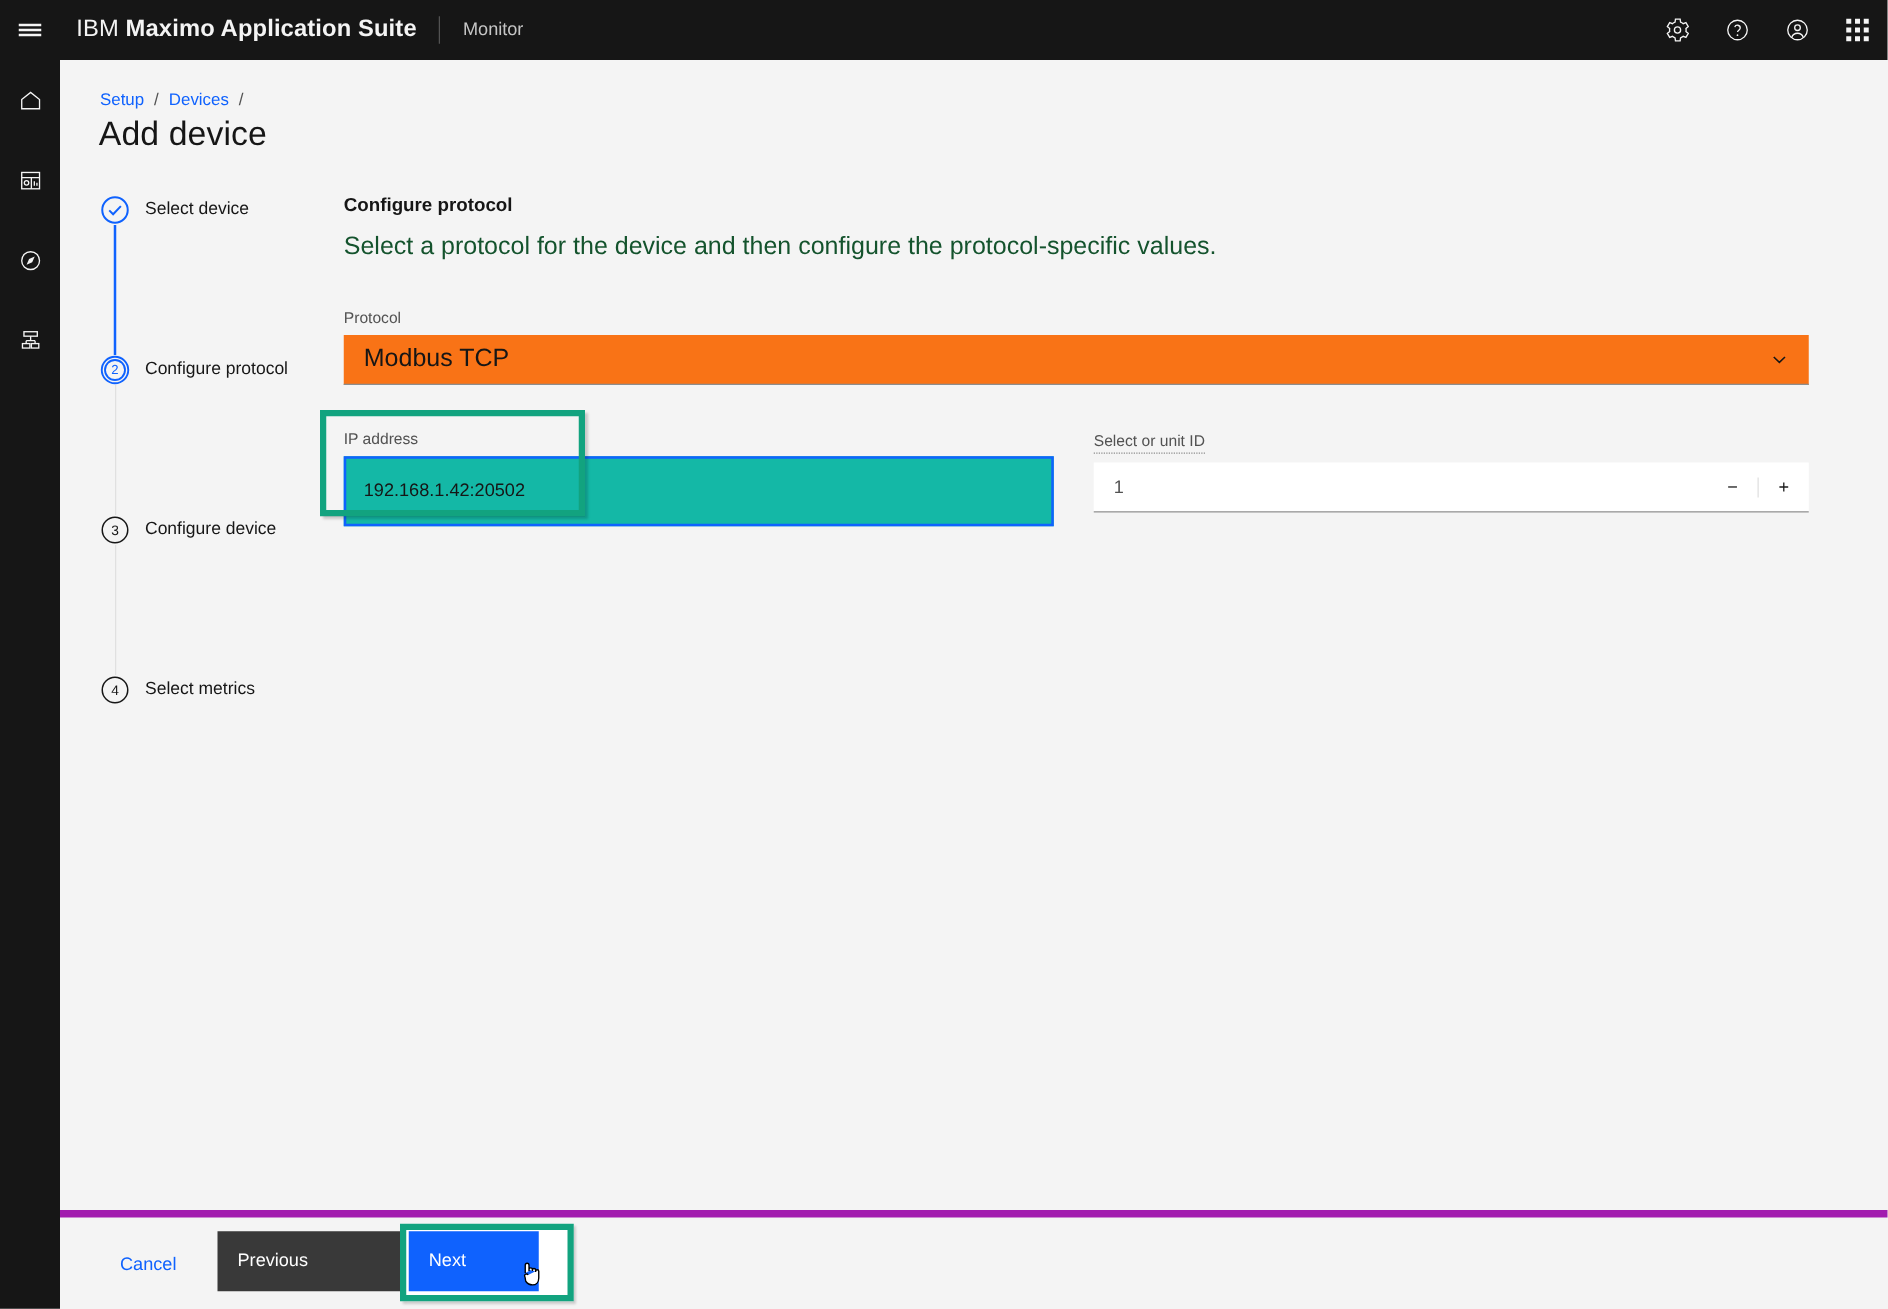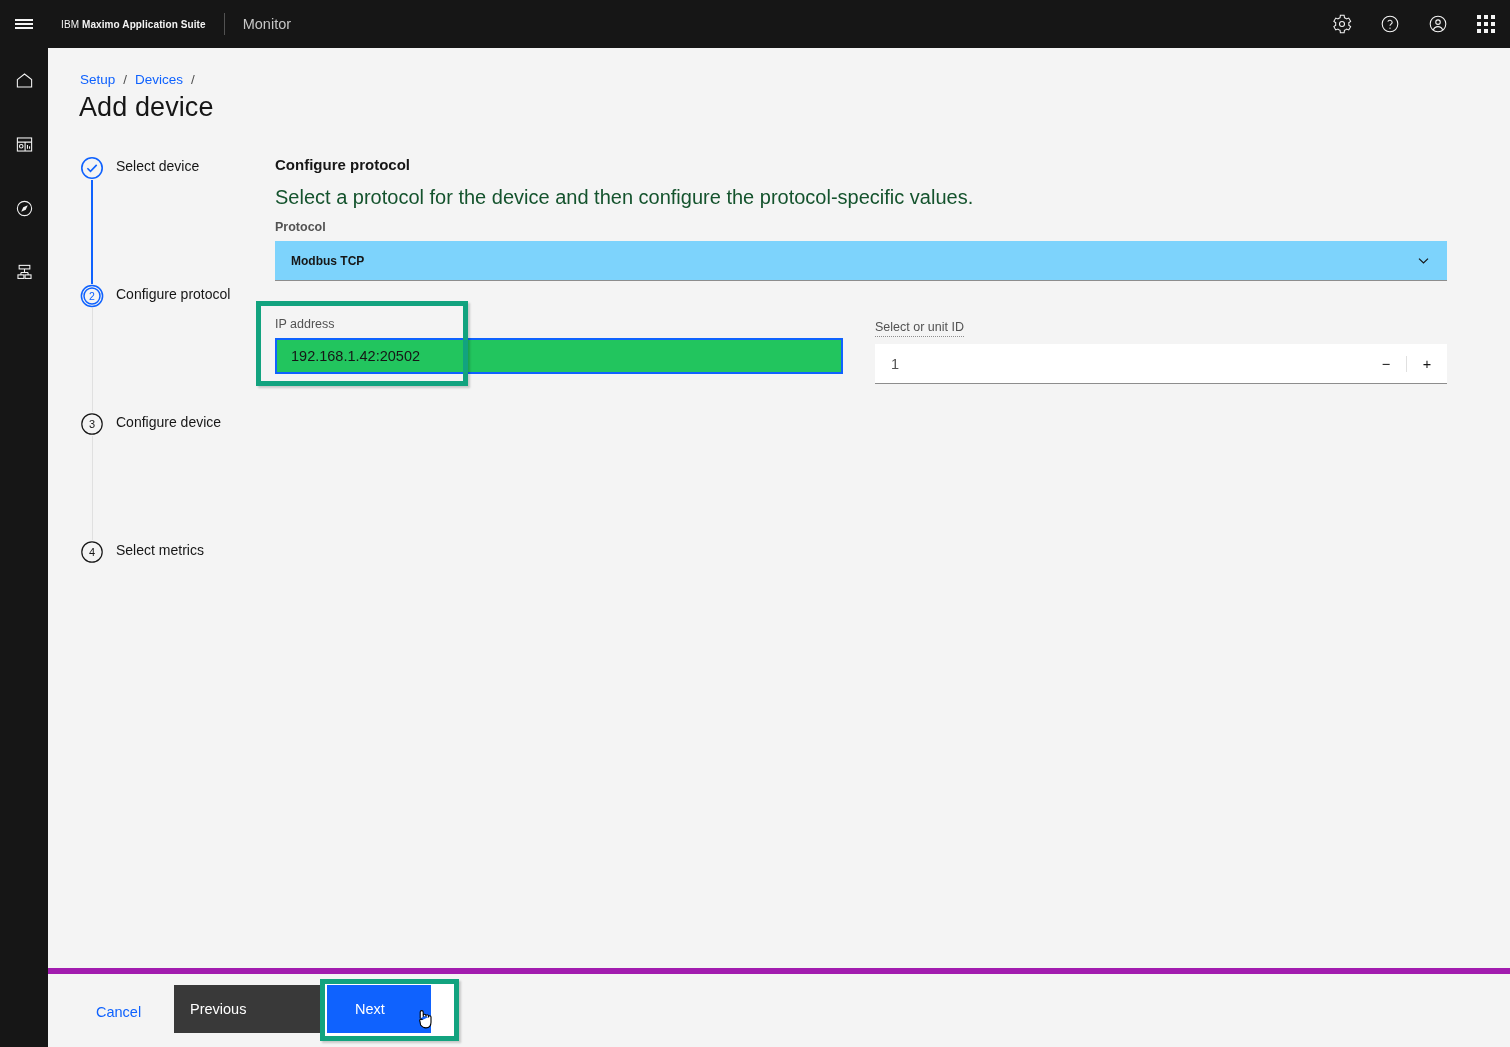--- a/index.html
+++ b/index.html
@@ -19,21 +19,21 @@
     display: flex; align-items: center;
     z-index: 30;
   }
   #hamburger {
     width: 48px; height: 48px;
     display: flex; align-items: center; justify-content: center;
     cursor: pointer;
   }
   #hamburger span { display:block; width:18px; height:1.6px; background:#f4f4f4; margin:2.3px 0; }
   .brand {
-    color: #f4f4f4; font-size: 10px; letter-spacing: .1px;
+    color: #f4f4f4; font-size: 19px; letter-spacing: .1px;
     margin-left: 13px; white-space: nowrap;
   }
   .brand .ibm { font-weight: 400; }
   .brand .mas { font-weight: 700; }
   .hdr-divider {
     width: 1px; height: 22px; background: #525252; margin: 0 18px;
   }
   .hdr-app { color: #c6c6c6; font-size: 14.5px; font-weight: 400; }
   #hdr-actions { margin-left: auto; display: flex; height: 48px; }
   .hdr-btn {
@@ -119,45 +119,45 @@
   .field-label {
     font-size: 12.5px; color: #525252; margin-bottom: 7px;
   }
   .field-label.tip {
     display: inline-block;
     border-bottom: 1px dotted #8d8d8d;
     padding-bottom: 2px;
   }
 
   
-  #protocol-wrap { margin-top: 11px; font-weight: bold; }
+  #protocol-wrap { margin-top: 38px; }
   #protocol-select {
     width: 1172px; height: 40px;
-    background: #7dd3fc;
+    background: #f97316;
     border: none; border-bottom: 1px solid #8d8d8d;
     display: flex; align-items: center;
     padding: 0 16px;
-    font-size: 12px; color: #161616;
+    font-size: 20px; color: #161616;
     cursor: pointer;
     justify-content: space-between;
   }
   #protocol-select .chev { display:flex; align-items:center; }
 
   
   #field-row {
     margin-top: 36px;
     position: relative;
     display: flex;
   }
   .col-left { width: 600px; position: relative; }
   .col-right { width: 572px; margin-left: 0; position: relative; }
 
   #ip-input {
-    width: 568px; height: 36px;
-    background: #22c55e;
+    width: 568px; height: 56px;
+    background: #14b8a6;
     border: 2px solid #0f62fe;
     display: flex; align-items: center;
     padding: 0 14px;
     font-size: 14.5px; color: #161616;
   }
   #unitid-input {
     width: 572px; height: 40px;
     background: #fff;
     border: none; border-bottom: 1px solid #8d8d8d;
     display: flex; align-items: center;
@@ -221,21 +221,21 @@
     box-shadow: 2px 2px 2px rgba(0,0,0,.18);
     background: #fff;
     box-sizing: border-box;
   }
   #next-btn {
     position: absolute; left: 7px; top: 6px;
     width: 104px; height: 48px;
     background: #0f62fe; color: #fff;
     border: none; cursor: pointer;
     font-size: 14.5px; font-family: "Liberation Sans", sans-serif;
-    text-align: left; padding-left: 28px;
+    text-align: left; padding-left: 16px;
   }
   #cursor {
     position: absolute; left: 95px; top: 30px;
     width: 18px; height: 22px; pointer-events: none;
   }
 </style>
 </head>
 <body>
 
 <div id="header">

